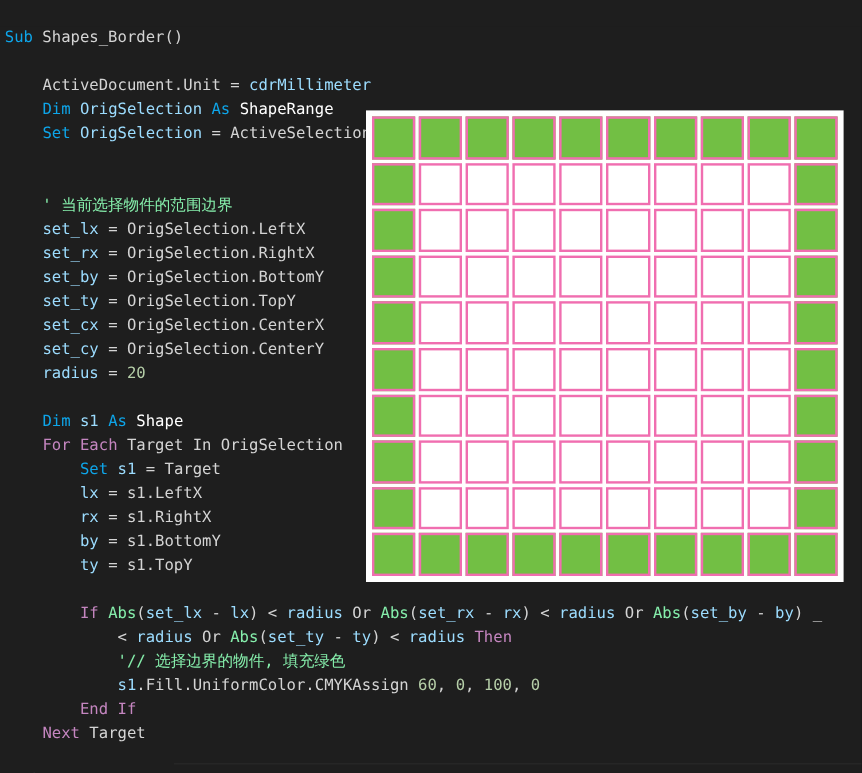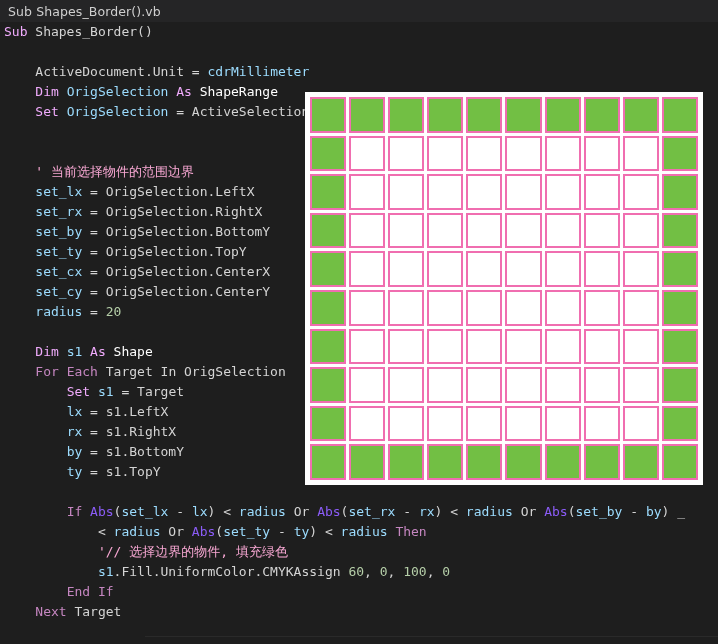--- a/index.html
+++ b/index.html
@@ -38,27 +38,27 @@
   }
   .code-line .txt { white-space: pre; }
 
   
   .guide {
     position: absolute; width: 1px; background: #4a4a4a; top: 0; bottom: 0;
   }
   .guides-layer { position: absolute; left: 0; top: 22px; width: 718px; height: 622px; pointer-events: none; }
 
   
-  .kw   { color: #f0abfc; }   
+  .kw   { color: #0ea5e9; }   
   .kw2  { color: #c586c0; }   
   .var  { color: #9cdcfe; }   
   .type { color: #ffffff; }   
-  .fn   { color: #8b5cf6; }   
+  .fn   { color: #86efac; }   
   .num  { color: #b5cea8; }   
-  .cmt  { color: #f9a8d4; }   
+  .cmt  { color: #86efac; }   
   .pln  { color: #d4d4d4; }
 
   
   .grid-panel {
     position: absolute;
     left: 305px; top: 92px; width: 398px; height: 393px;
     background: #ffffff;
     padding: 5px;
   }
   .grid {
@@ -80,23 +80,20 @@
   .hairline {
     position: absolute; left: 145px; top: 636px; width: 573px; height: 1px;
     background: #2a2a2a;
   }
 </style>
 </head>
 <body>
 
 <div id="root">
 
-  <div class="titlebar">
-    <span class="tab-label">Sub Shapes_Border().vb</span>
-  </div>
 
   <div class="guides-layer" id="guides-layer">
       <div class="guide" style="left: 28px; top: 18px; height: 604px; bottom: auto;"></div>
       <div class="guide" style="left: 63px; top: 348px; height: 248px; bottom: auto;"></div>
       <div class="guide" style="left: 98px; top: 488px; height: 88px; bottom: auto;"></div>
       <div class="guide" style="left: 133px; top: 528px; height: 28px; bottom: auto;"></div>
     </div>
 
   <div class="editor" id="editor"><div class="code-line"><span class="txt kw">Sub</span><span class="txt pln"> Shapes_Border()</span></div><div class="code-line"><span class="txt pln"></span></div><div class="code-line"><span class="txt pln">    </span><span class="txt pln">ActiveDocument</span><span class="txt pln">.</span><span class="txt pln">Unit</span><span class="txt pln"> = </span><span class="txt var">cdrMillimeter</span></div><div class="code-line"><span class="txt pln">    </span><span class="txt kw">Dim</span><span class="txt pln"> </span><span class="txt var">OrigSelection</span><span class="txt pln"> </span><span class="txt kw">As</span><span class="txt pln"> </span><span class="txt type">ShapeRange</span></div><div class="code-line"><span class="txt pln">    </span><span class="txt kw">Set</span><span class="txt pln"> </span><span class="txt var">OrigSelection</span><span class="txt pln"> = </span><span class="txt pln">ActiveSelection</span></div><div class="code-line"><span class="txt pln"></span></div><div class="code-line"><span class="txt pln"></span></div><div class="code-line"><span class="txt cmt">    ' 当前选择物件的范围边界</span></div><div class="code-line"><span class="txt pln">    </span><span class="txt var">set_lx</span><span class="txt pln"> = OrigSelection.LeftX</span></div><div class="code-line"><span class="txt pln">    </span><span class="txt var">set_rx</span><span class="txt pln"> = OrigSelection.RightX</span></div><div class="code-line"><span class="txt pln">    </span><span class="txt var">set_by</span><span class="txt pln"> = OrigSelection.BottomY</span></div><div class="code-line"><span class="txt pln">    </span><span class="txt var">set_ty</span><span class="txt pln"> = OrigSelection.TopY</span></div><div class="code-line"><span class="txt pln">    </span><span class="txt var">set_cx</span><span class="txt pln"> = OrigSelection.CenterX</span></div><div class="code-line"><span class="txt pln">    </span><span class="txt var">set_cy</span><span class="txt pln"> = OrigSelection.CenterY</span></div><div class="code-line"><span class="txt pln">    </span><span class="txt var">radius</span><span class="txt pln"> = </span><span class="txt num">20</span></div><div class="code-line"><span class="txt pln"></span></div><div class="code-line"><span class="txt pln">    </span><span class="txt kw">Dim</span><span class="txt pln"> </span><span class="txt var">s1</span><span class="txt pln"> </span><span class="txt kw">As</span><span class="txt pln"> </span><span class="txt type">Shape</span></div><div class="code-line"><span class="txt pln">    </span><span class="txt kw2">For</span><span class="txt pln"> </span><span class="txt kw2">Each</span><span class="txt pln"> Target In OrigSelection</span></div><div class="code-line"><span class="txt pln">        </span><span class="txt kw">Set</span><span class="txt pln"> </span><span class="txt var">s1</span><span class="txt pln"> = Target</span></div><div class="code-line"><span class="txt pln">        </span><span class="txt var">lx</span><span class="txt pln"> = s1.LeftX</span></div><div class="code-line"><span class="txt pln">        </span><span class="txt var">rx</span><span class="txt pln"> = s1.RightX</span></div><div class="code-line"><span class="txt pln">        </span><span class="txt var">by</span><span class="txt pln"> = s1.BottomY</span></div><div class="code-line"><span class="txt pln">        </span><span class="txt var">ty</span><span class="txt pln"> = s1.TopY</span></div><div class="code-line"><span class="txt pln"></span></div><div class="code-line"><span class="txt pln">        </span><span class="txt kw2">If</span><span class="txt pln"> </span><span class="txt fn">Abs</span><span class="txt pln">(</span><span class="txt var">set_lx</span><span class="txt pln"> - </span><span class="txt var">lx</span><span class="txt pln">) &lt; </span><span class="txt var">radius</span><span class="txt pln"> Or </span><span class="txt fn">Abs</span><span class="txt pln">(</span><span class="txt var">set_rx</span><span class="txt pln"> - </span><span class="txt var">rx</span><span class="txt pln">) &lt; </span><span class="txt var">radius</span><span class="txt pln"> Or </span><span class="txt fn">Abs</span><span class="txt pln">(</span><span class="txt var">set_by</span><span class="txt pln"> - </span><span class="txt var">by</span><span class="txt pln">) _</span></div><div class="code-line"><span class="txt pln">            &lt; </span><span class="txt var">radius</span><span class="txt pln"> Or </span><span class="txt fn">Abs</span><span class="txt pln">(</span><span class="txt var">set_ty</span><span class="txt pln"> - </span><span class="txt var">ty</span><span class="txt pln">) &lt; </span><span class="txt var">radius</span><span class="txt pln"> </span><span class="txt kw2">Then</span></div><div class="code-line"><span class="txt cmt">            '// 选择边界的物件, 填充绿色</span></div><div class="code-line"><span class="txt pln">            </span><span class="txt var">s1</span><span class="txt pln">.Fill.UniformColor.CMYKAssign </span><span class="txt num">60</span><span class="txt pln">, </span><span class="txt num">0</span><span class="txt pln">, </span><span class="txt num">100</span><span class="txt pln">, </span><span class="txt num">0</span></div><div class="code-line"><span class="txt pln">        </span><span class="txt kw2">End If</span></div><div class="code-line"><span class="txt pln">    </span><span class="txt kw2">Next</span><span class="txt pln"> Target</span></div><div class="code-line"><span class="txt pln"></span></div><div class="code-line"></div></div>
 

